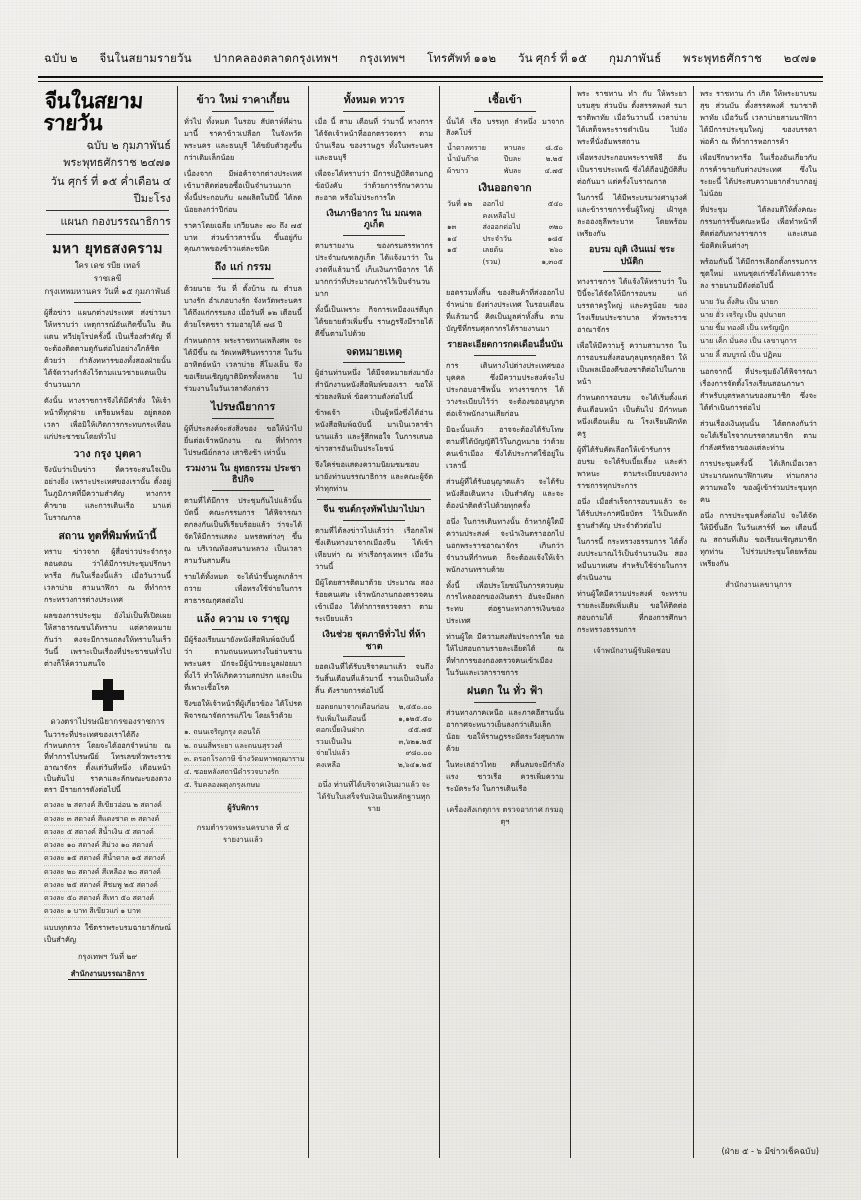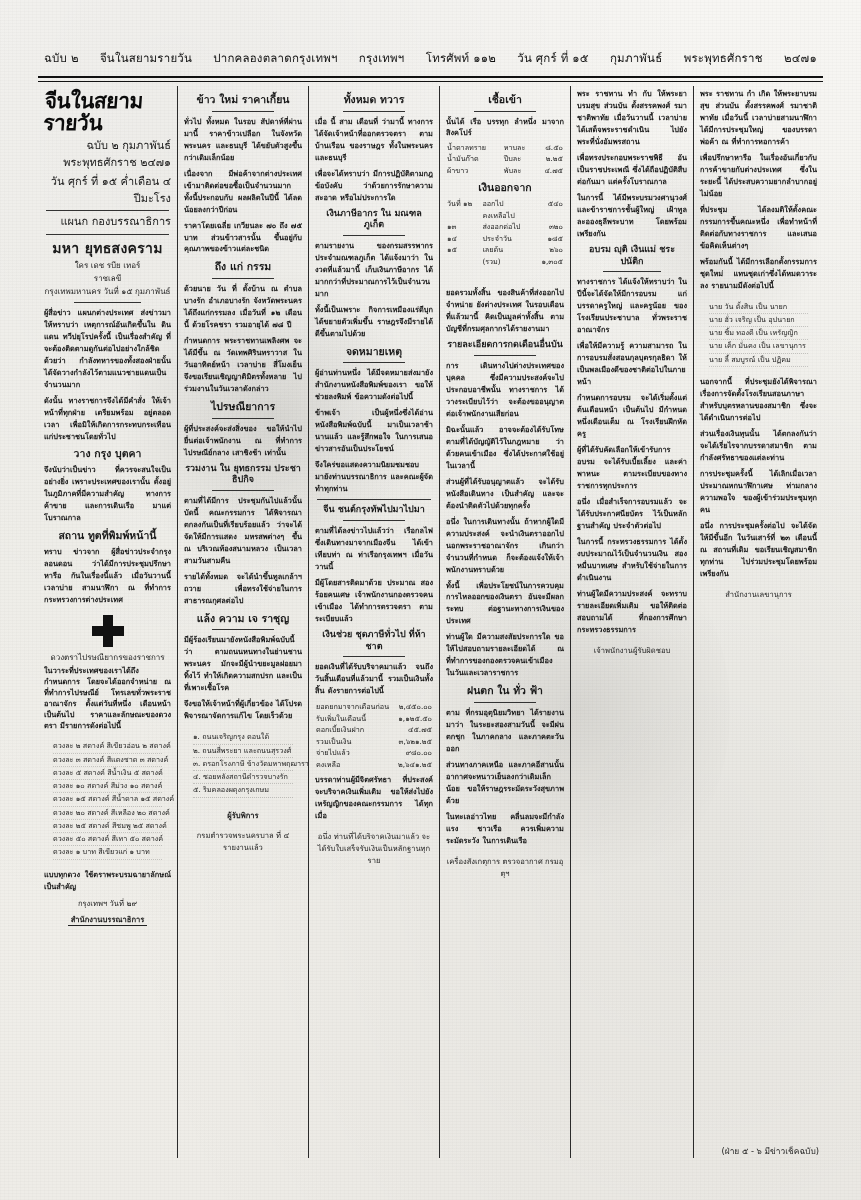--- a/index.html
+++ b/index.html
@@ -58,21 +58,21 @@
     height: 36px;
     display: flex;
     align-items: center;
     justify-content: space-between;
     font-size: 11.5px;
     letter-spacing: .2px;
     color: #111;
     padding: 0 6px;
     box-sizing: border-box;
   }
-  .masthead span { white-space: nowrap; }
+  .masthead span { white-space: nowrap; font-family: Liberation Serif, serif; }
   .rule-top {
     position: absolute;
     left: 0; top: 36px;
     width: 785px;
     border-top: 2px solid #111;
     border-bottom: 1px solid #111;
     height: 3px;
   }
 
   
@@ -151,28 +151,27 @@
     margin-bottom: 2px;
   }
   .para {
     font-size: 7.4px;
     line-height: 1.62;
     text-align: justify;
     text-justify: inter-word;
     margin: 0 0 4px 0;
     word-spacing: .6px;
     color: #141414;
-    font-weight: bold;
   }
   .para.tight { line-height: 1.5; }
 
   .list {
     font-size: 7.2px;
     line-height: 1.7;
-    margin: 9px;
+    margin: 0;
     padding: 0;
     list-style: none;
     text-align: right;
   }
   .list li {
     display: flex;
     justify-content: space-between;
     gap: 4px;
     border-bottom: 1px dotted rgba(0,0,0,.18);
   }
@@ -264,20 +263,21 @@
         <div class="byline">กรุงเทพมหานคร วันที่ ๑๕ กุมภาพันธ์</div>
         <div class="hr-short"></div>
 
         <p class="para">ผู้สื่อข่าว แผนกต่างประเทศ ส่งข่าวมา ให้ทราบว่า เหตุการณ์อันเกิดขึ้นใน ดินแดน ทวีปยุโรปครั้งนี้ เป็นเรื่องสำคัญ ที่จะต้องติดตามดูกันต่อไปอย่างใกล้ชิด ด้วยว่า กำลังทหารของทั้งสองฝ่ายนั้น ได้จัดวางกำลังไว้ตามแนวชายแดนเป็นจำนวนมาก</p>
         <p class="para">ดังนั้น ทางราชการจึงได้มีคำสั่ง ให้เจ้าหน้าที่ทุกฝ่าย เตรียมพร้อม อยู่ตลอดเวลา เพื่อมิให้เกิดการกระทบกระเทือน แก่ประชาชนโดยทั่วไป</p>
         <div class="hl-sm">วาง กรุง บุตคา</div>
         <p class="para">จึงนับว่าเป็นข่าว ที่ควรจะสนใจเป็นอย่างยิ่ง เพราะประเทศของเรานั้น ตั้งอยู่ในภูมิภาคที่มีความสำคัญ ทางการค้าขาย และการเดินเรือ มาแต่โบราณกาล</p>
 
         <div class="hl-sm">สถาน ทูตที่พิมพ์หน้านี้</div>
         <p class="para">ทราบ ข่าวจาก ผู้สื่อข่าวประจำกรุงลอนดอน ว่าได้มีการประชุมปรึกษาหารือ กันในเรื่องนี้แล้ว เมื่อวันวานนี้ เวลาบ่าย สามนาฬิกา ณ ที่ทำการกระทรวงการต่างประเทศ</p>
+        <p class="para">ผลของการประชุม ยังไม่เป็นที่เปิดเผย ให้สาธารณชนได้ทราบ แต่คาดหมายกันว่า คงจะมีการแถลงให้ทราบในเร็ววันนี้ เพราะเป็นเรื่องที่ประชาชนทั่วไปต่างก็ให้ความสนใจ</p>
 
         <div class="emblem"></div>
         <div class="byline">ดวงตราไปรษณียากรของราชการ</div>
         <p class="para tight">ในวาระที่ประเทศของเราได้ถึงกำหนดการ โดยจะได้ออกจำหน่าย ณ ที่ทำการไปรษณีย์ โทรเลขทั่วพระราชอาณาจักร ตั้งแต่วันที่หนึ่ง เดือนหน้าเป็นต้นไป ราคาและลักษณะของดวงตรา มีรายการดังต่อไปนี้</p>
 
         <ul class="list">
           <li>
               <span>ดวงละ ๒ สตางค์ สีเขียวอ่อน ๒ สตางค์</span>
             </li>
           <li>
@@ -407,21 +407,20 @@
                 <td>จ่ายไปแล้ว</td>
                 <td class="n">๙๘๐.๐๐</td>
               </tr>
           <tr>
                 <td>คงเหลือ</td>
                 <td class="n">๒,๖๔๑.๒๕</td>
               </tr>
         </tbody>
           </table>
 
-        <p class="para" style="margin-top:4px">บรรดาท่านผู้มีจิตศรัทธา ที่ประสงค์จะบริจาคเงินเพิ่มเติม ขอให้ส่งไปยังเหรัญญิกของคณะกรรมการ ได้ทุกเมื่อ</p>
         <div class="col-foot">อนึ่ง ท่านที่ได้บริจาคเงินมาแล้ว จะได้รับใบเสร็จรับเงินเป็นหลักฐานทุกราย</div>
       </div>
 
       <div class="col c4">
         <div class="hl-sm">เชื้อเข้า</div>
         <div class="hr-short"></div>
         <p class="para tight">นั้นได้ เรือ บรรทุก ลำหนึ่ง มาจาก สิงคโปร์</p>
 
         <table class="rate-table">
           <tbody>
@@ -484,21 +483,20 @@
         <div class="hr-short"></div>
         <p class="para">การ เดินทางไปต่างประเทศของบุคคล ซึ่งมีความประสงค์จะไปประกอบอาชีพนั้น ทางราชการ ได้วางระเบียบไว้ว่า จะต้องขออนุญาตต่อเจ้าพนักงานเสียก่อน</p>
         <p class="para">มิฉะนั้นแล้ว อาจจะต้องได้รับโทษ ตามที่ได้บัญญัติไว้ในกฎหมาย ว่าด้วยคนเข้าเมือง ซึ่งได้ประกาศใช้อยู่ในเวลานี้</p>
         <p class="para">ส่วนผู้ที่ได้รับอนุญาตแล้ว จะได้รับหนังสือเดินทาง เป็นสำคัญ และจะต้องนำติดตัวไปด้วยทุกครั้ง</p>
         <p class="para">อนึ่ง ในการเดินทางนั้น ถ้าหากผู้ใดมีความประสงค์ จะนำเงินตราออกไปนอกพระราชอาณาจักร เกินกว่าจำนวนที่กำหนด ก็จะต้องแจ้งให้เจ้าพนักงานทราบด้วย</p>
         <p class="para">ทั้งนี้ เพื่อประโยชน์ในการควบคุม การไหลออกของเงินตรา อันจะมีผลกระทบ ต่อฐานะทางการเงินของประเทศ</p>
         <p class="para">ท่านผู้ใด มีความสงสัยประการใด ขอให้ไปสอบถามรายละเอียดได้ ณ ที่ทำการของกองตรวจคนเข้าเมือง ในวันและเวลาราชการ</p>
 
         <div class="hl-sm">ฝนตก ใน ทั่ว ฟ้า</div>
         <div class="hr-short"></div>
-        <p class="para">ตาม ที่กรมอุตุนิยมวิทยา ได้รายงานมาว่า ในระยะสองสามวันนี้ จะมีฝนตกชุก ในภาคกลาง และภาคตะวันออก</p>
         <p class="para">ส่วนทางภาคเหนือ และภาคอีสานนั้น อากาศจะหนาวเย็นลงกว่าเดิมเล็กน้อย ขอให้ราษฎรระมัดระวังสุขภาพด้วย</p>
         <p class="para">ในทะเลอ่าวไทย คลื่นลมจะมีกำลังแรง ชาวเรือ ควรเพิ่มความระมัดระวัง ในการเดินเรือ</p>
         <div class="col-foot">เครื่องสังเกตุการ ตรวจอากาศ กรมอุตุฯ</div>
       </div>
 
       <div class="col c5">
         <p class="para">พระ ราชทาน ทำ กับ ให้พระยาบรมสุข ส่วนบัน ตั้งสรรคพงศ์ รมาชาติพาทัย เมื่อวันวานนี้ เวลาบ่าย ได้เสด็จพระราชดำเนิน ไปยังพระที่นั่งอัมพรสถาน</p>
         <p class="para">เพื่อทรงประกอบพระราชพิธี อันเป็นราชประเพณี ซึ่งได้ถือปฏิบัติสืบต่อกันมา แต่ครั้งโบราณกาล</p>
         <p class="para">ในการนี้ ได้มีพระบรมวงศานุวงศ์ และข้าราชการชั้นผู้ใหญ่ เฝ้าทูลละอองธุลีพระบาท โดยพร้อมเพรียงกัน</p>
 

